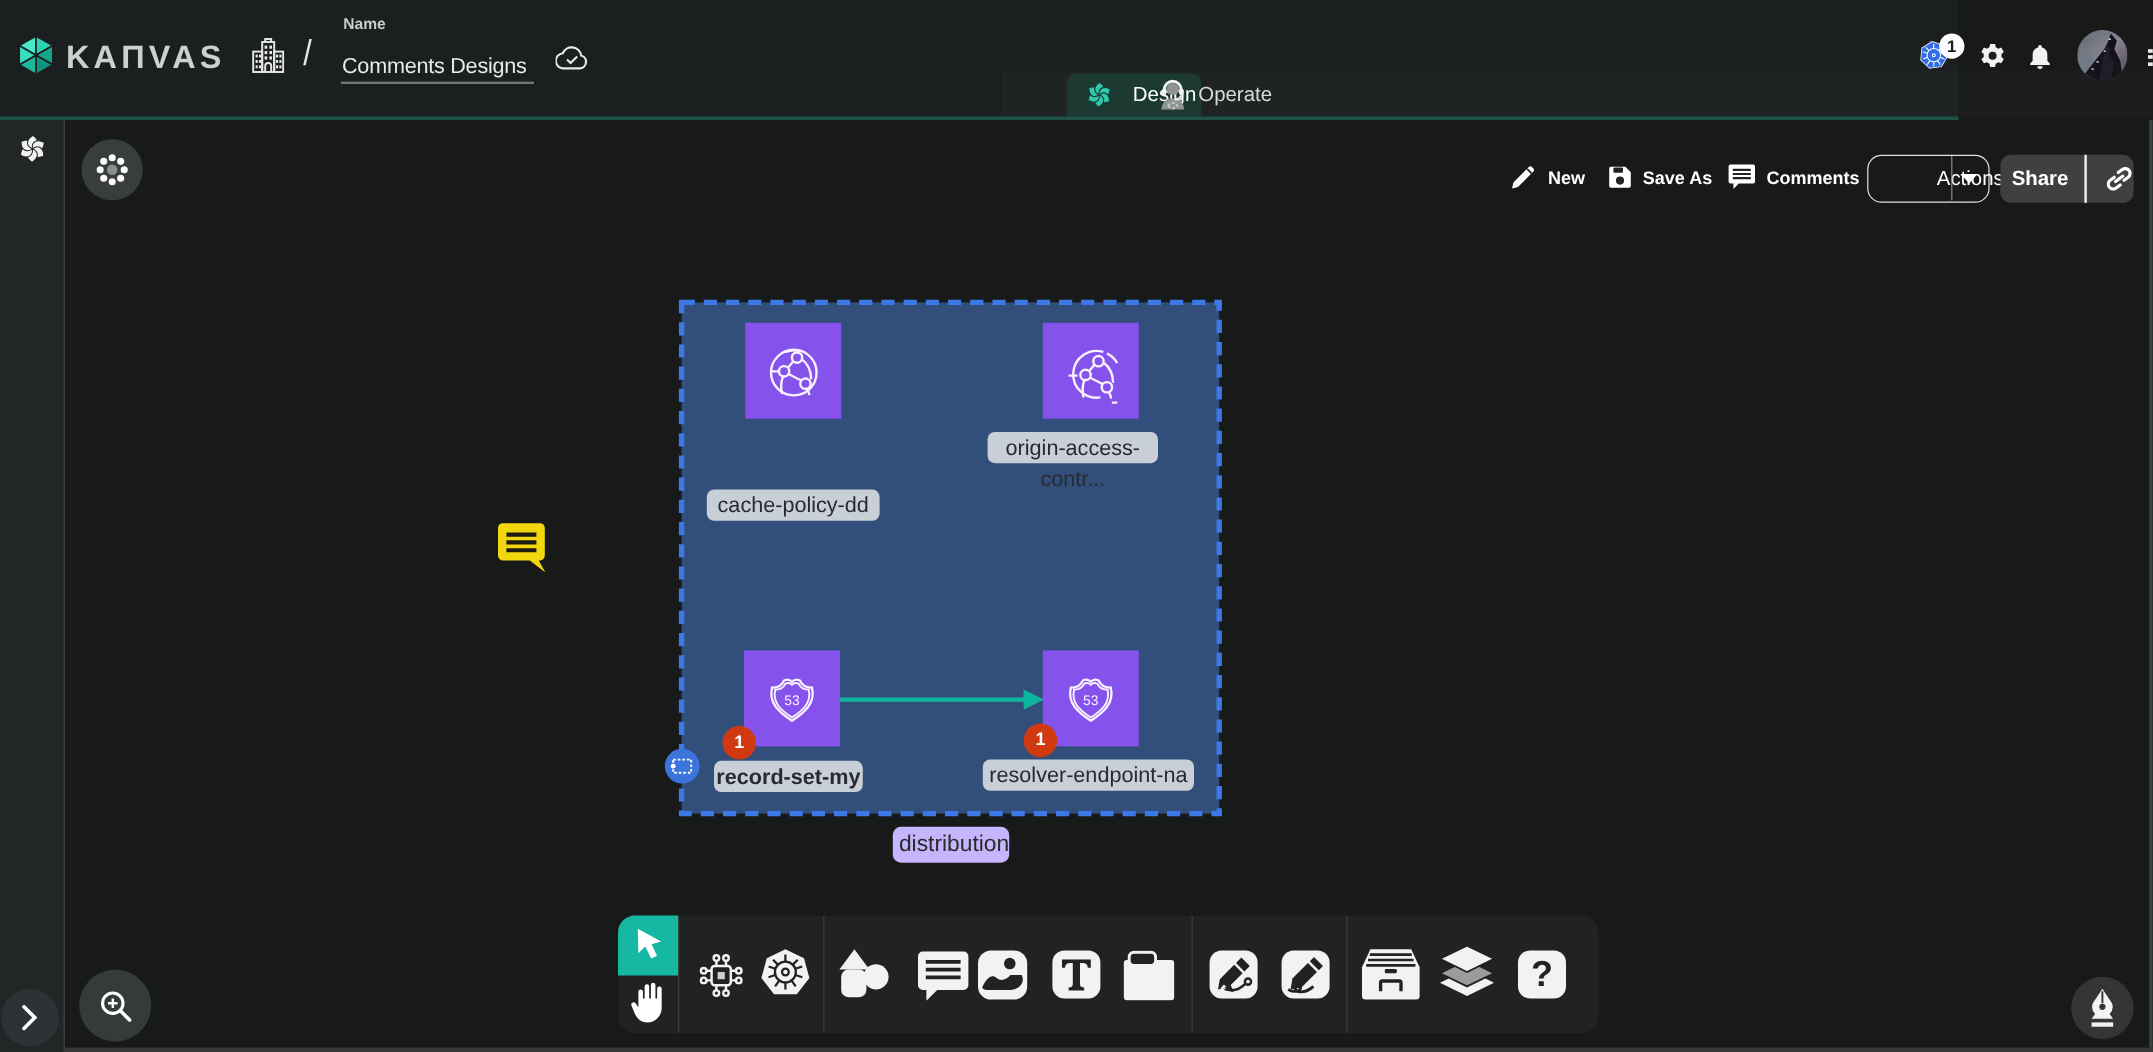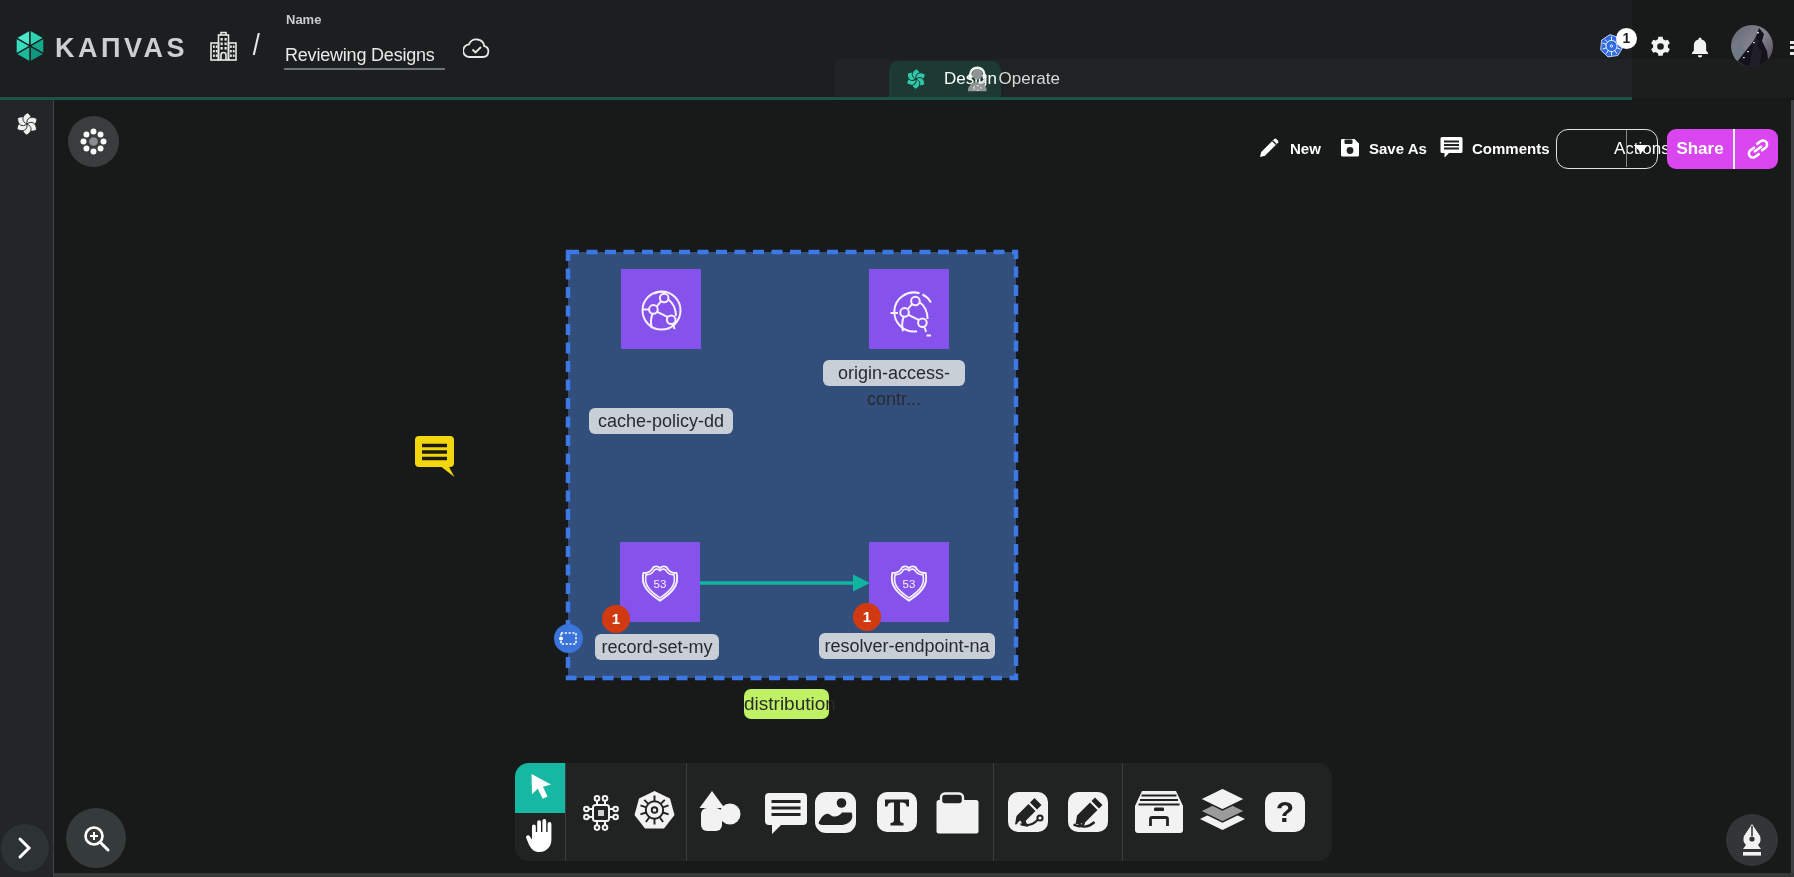--- a/index.html
+++ b/index.html
@@ -30,29 +30,29 @@
 #sidebar { position:absolute; left:0; top:100px; width:54px; height:777px; background:#222626; border-right:1px solid #404545; }
 #rightedge { position:absolute; left:1791px; top:100px; width:3px; height:777px; background:#3c4040; }
 #botedge { position:absolute; left:54px; top:873px; width:1740px; height:4px; background:#373939; }
 
 .r2txt { position:absolute; top:140px; color:#fff; font-size:15px; font-weight:bold; }
 #flcirc { position:absolute; left:68px; top:116px; width:51px; height:51px; border-radius:50%; background:#3a3d3d; }
 #actions { position:absolute; left:1556px; top:129px; width:102px; height:40px; border:1.5px solid #e2e2e2; border-radius:12px; color:#fff; }
 #actions .lbl { position:absolute; left:13px; top:9px; font-size:17px;margin-left:44px; }
 #actions .sep { position:absolute; left:69px; top:0; width:1px; height:37px; background:#8a8a8a; }
 #actions .car { position:absolute; left:77px; top:15px; width:0; height:0; border-left:7px solid transparent; border-right:7px solid transparent; border-top:8px solid #fff; }
-#share { position:absolute; left:1667px; top:129px; width:111px; height:40px; background:#d946ef; border-radius:9px; display:flex; align-items:center; }
+#share { position:absolute; left:1667px; top:129px; width:111px; height:40px; background:#404040; border-radius:9px; display:flex; align-items:center;justify-content:space-between; }
 #share .lbl { color:#fff; font-size:17px; font-weight:bold; width:66px; text-align:center; }
 #share .sep { width:2px; height:40px; background:#e6f6f3; }
 
 #group { position:absolute; left:568px; top:252px; width:448px; height:426px; background:#324e7b; }
 .node { position:absolute; width:80px; height:80px; background:#8552ec; }
 .nlabel { position:absolute; height:26px; background:#c9cfd7; border-radius:6px; color:#272b31; font-size:18px; text-align:center; line-height:26px; }
 .badge { position:absolute; width:28px; height:28px; border-radius:50%; background:#d13a10; color:#fff; font-size:15px; font-weight:bold; text-align:center; line-height:28px; }
-#dlabel { position:absolute; left:744px; top:689px; width:85px; height:30px; background:#bef264; border-radius:7px; color:#2b2b2b; font-size:19px; text-align:right; line-height:30px; }
+#dlabel { position:absolute; left:744px; top:689px; width:97px; height:30px; background:#c4b5fd; border-radius:7px; color:#2b2b2b; font-size:19px; text-align:right; line-height:30px; }
 #ghandle { position:absolute; left:554px; top:624px; width:29px; height:29px; border-radius:50%; background:#3b74da; }
 
 #toolbar { position:absolute; left:515px; top:763px; width:817px; height:98px; background:#212323; border-radius:14px; }
 #toolbar .div { position:absolute; top:0; width:1px; height:98px; background:#3a3d3d; }
 #selcell { position:absolute; left:0; top:0; width:50px; height:50px; background:#16b8a3; border-radius:14px 0 0 0; }
 
 #expcirc { position:absolute; left:1px; top:824px; width:48px; height:48px; border-radius:50%; background:#2d3334; }
 #zoomcirc { position:absolute; left:66px; top:808px; width:60px; height:60px; border-radius:50%; background:#353a3a; }
 #pencirc { position:absolute; left:1726px; top:814px; width:52px; height:52px; border-radius:50%; background:#333536; }
 </style>
@@ -96,21 +96,21 @@
           <rect x="22.8" y="14.5" width="1.8" height="2.4"></rect>
         <rect x="20" y="19" width="1.8" height="2.4"></rect>
           <rect x="22.8" y="19" width="1.8" height="2.4"></rect>
         <rect x="20" y="23.5" width="1.8" height="2.4"></rect>
           <rect x="22.8" y="23.5" width="1.8" height="2.4"></rect>
       </g>
       <path d="M11 29 v-5 a2.5 2.5 0 0 1 5 0 v5" fill="none" stroke="#e8e8e8" stroke-width="1.6"></path>
     </svg>
     <div id="slash">/</div>
     <div id="nmlbl">Name</div>
-    <div id="nmval">Reviewing Designs</div>
+    <div id="nmval">Comments Designs</div>
     <div id="nmline"></div>
     <svg id="cloud" width="27" height="22" viewBox="0 0 27 22">
       <path d="M7 20 h13 a5.5 5.5 0 0 0 1.3-10.8 A8 8 0 0 0 6 7.4 A6.3 6.3 0 0 0 7 20 z" fill="none" stroke="#e8e8e8" stroke-width="1.8"></path>
       <path d="M9.5 12.5 l3 3 l5.5 -5.5" fill="none" stroke="#e8e8e8" stroke-width="1.8"></path>
     </svg>
     <div id="tabDesign" class="tab">
       <svg width="22" height="22" viewBox="0 0 22 22">
         <g fill="#2ec9ad">
           <path d="M11 11 C6 9 6 4 11 1 C16 4 16 9 11 11 z" transform="rotate(0 11 11)"></path>
           <path d="M11 11 C6 9 6 4 11 1 C16 4 16 9 11 11 z" transform="rotate(60 11 11)"></path>
@@ -319,21 +319,21 @@
       <g fill="none" stroke="#f8f2ff" stroke-width="1.9">
         <path id="shp" d="M40 26.2 C38.4 24.4 35.8 24 33.4 25.1 C31.6 29 27.6 31.2 23.4 30.9 C22 36.7 23.2 42.7 26.6 47.2 C29.9 51.4 34.4 55 40 58.6 C45.6 55 50.1 51.4 53.4 47.2 C56.8 42.7 58 36.7 56.6 30.9 C52.4 31.2 48.4 29 46.6 25.1 C44.2 24 41.6 24.4 40 26.2 Z"></path>
         <path d="M40 26.2 C38.4 24.4 35.8 24 33.4 25.1 C31.6 29 27.6 31.2 23.4 30.9 C22 36.7 23.2 42.7 26.6 47.2 C29.9 51.4 34.4 55 40 58.6 C45.6 55 50.1 51.4 53.4 47.2 C56.8 42.7 58 36.7 56.6 30.9 C52.4 31.2 48.4 29 46.6 25.1 C44.2 24 41.6 24.4 40 26.2 Z" transform="translate(6.44,6.71) scale(0.839)"></path>
         <text x="40" y="45.5" text-anchor="middle" font-size="11.5" fill="#f8f2ff" stroke="none" font-family="Liberation Sans">53</text>
       </g>
     </svg>
   </div>
 
   <div class="nlabel" style="left:589px; top:361px; width:144px;margin-top:47px;">cache-policy-dd</div>
   <div class="nlabel" style="left:823px; top:360px; width:142px;">origin-access-contr...</div>
-  <div class="nlabel" style="left:595px; top:634px; width:124px;">record-set-my</div>
+  <div class="nlabel" style="left:595px; top:634px; width:124px;font-weight:bold;">record-set-my</div>
   <div class="nlabel" style="left:819px; top:633px; width:176px;">resolver-endpoint-na</div>
   <div id="dlabel">distribution</div>
 
   <div class="badge" style="left:602px; top:605px;">1</div>
   <div class="badge" style="left:853px; top:603px;">1</div>
 
   <div id="ghandle">
     <svg width="29" height="29" viewBox="0 0 29 29">
       <rect x="7" y="9" width="15" height="11" fill="none" stroke="#fff" stroke-width="1.6" stroke-dasharray="2.2 1.6"></rect>
       <circle cx="7" cy="14.5" r="2" fill="#fff"></circle>

